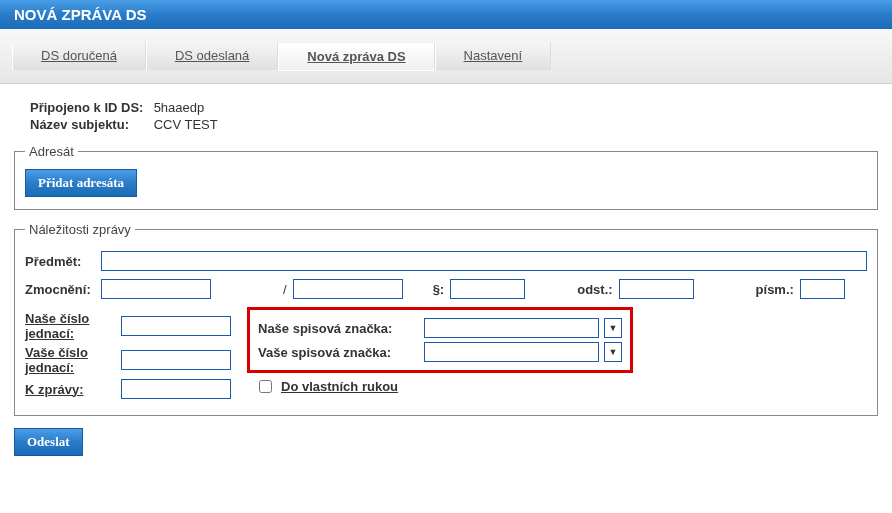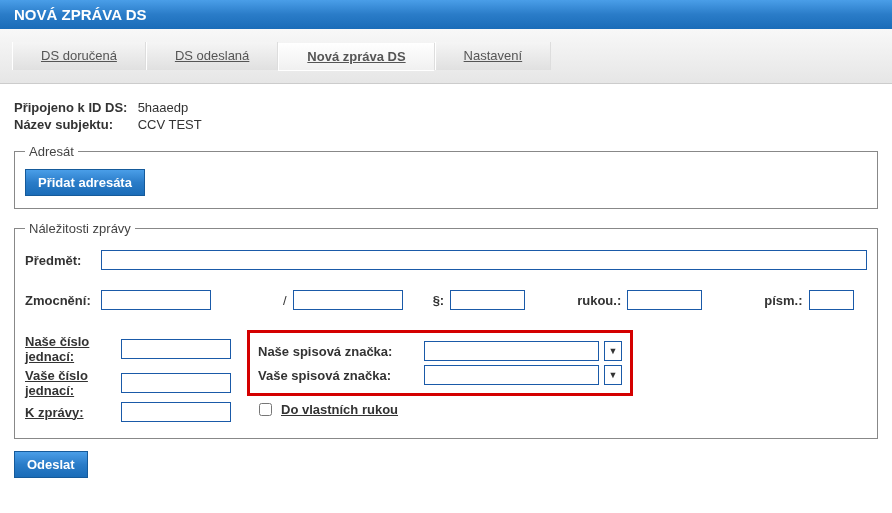--- a/index.html
+++ b/index.html
@@ -33,37 +33,38 @@
     background: linear-gradient(to bottom, #f5f5f5 0%, #e0e0e0 100%);
   }
   .tab.active {
     background: linear-gradient(to bottom, #ffffff 0%, #f0f0f0 100%);
     font-weight: bold;
     border-bottom: 1px solid #fff;
     position: relative;
     top: 1px;
   }
   .content { padding: 14px; }
-  .info-row { margin: 2px 0; }
+  .info-row { margin: 2px 16px; }
   .info-label { font-weight: bold; display: inline-block; width: 120px; }
   fieldset {
     border: 1px solid #888;
     margin: 12px 0;
     padding: 10px 10px 12px 10px;
   }
   legend { padding: 0 4px; color: #444; }
   .btn {
     display: inline-block;
     background: linear-gradient(to bottom, #4a9ee8 0%, #2a7cc8 50%, #1a6cb8 100%);
     color: #fff;
     font-weight: bold;
     padding: 5px 12px;
     border: 1px solid #155a9a;
     cursor: pointer;
     font-size: 13px;
+    font-family: Liberation Serif, serif;
   }
   .form-row {
     display: flex;
     align-items: center;
     margin: 4px 0;
     gap: 6px;
   }
   .lbl { font-weight: bold; }
   .lbl-70 { width: 70px; }
   .lbl-90 { width: 90px; }
@@ -72,21 +73,21 @@
     border: 1px solid #1a5aa8;
     height: 20px;
     padding: 1px 3px;
     font-size: 12px;
   }
   .subject-input { flex: 1; }
   .inp-110 { width: 110px; }
   .inp-75  { width: 75px; }
   .inp-175 { width: 175px; }
   .inp-45  { width: 45px; }
-  .zmoc-row { display:flex; align-items:center; gap:6px; margin:20px 0; flex-wrap:nowrap; }
+  .zmoc-row { display:flex; align-items:center; gap:6px; margin:8px 0; flex-wrap:nowrap; }
   .two-col {
     display: flex;
     gap: 12px;
     align-items: flex-start;
     text-decoration: underline;
   }
   .col-left { width: 210px; }
   .col-right { flex: 1; }
   .hl-box {
     border: 3px solid #d40000;
@@ -148,21 +149,21 @@
     <div class="zmoc-row">
       <span class="lbl lbl-70">Zmocnění:</span>
       <input type="text" class="inp-110" style="">
       <span style="width:60px"></span>
       <span>/</span>
       <input type="text" class="inp-110" style="">
       <span style="width:18px"></span>
       <span class="lbl">§:</span>
       <input type="text" class="inp-75" style="">
       <span style="width:40px"></span>
-      <span class="lbl">rukou.:</span>
+      <span class="lbl">odst.:</span>
       <input type="text" class="inp-75" style="">
       <span style="width:50px"></span>
       <span class="lbl">písm.:</span>
       <input type="text" class="inp-45" style="">
     </div>
 
     <div class="two-col">
       <div class="col-left">
         <div class="form-row">
           <span class="lbl lbl-90">Naše číslo jednací:</span>

